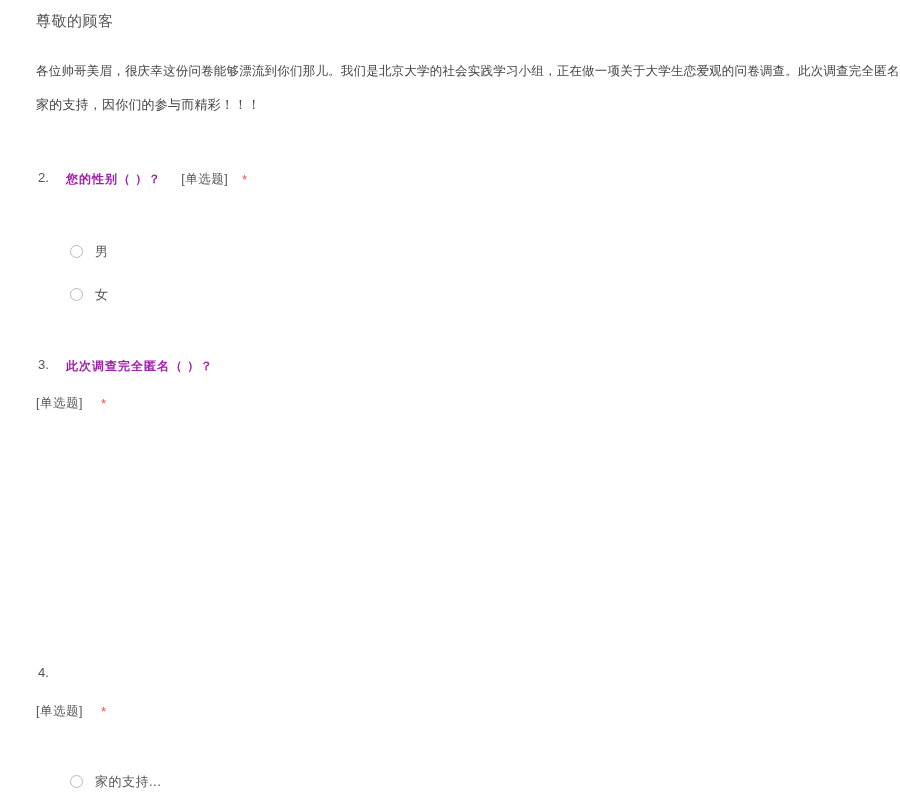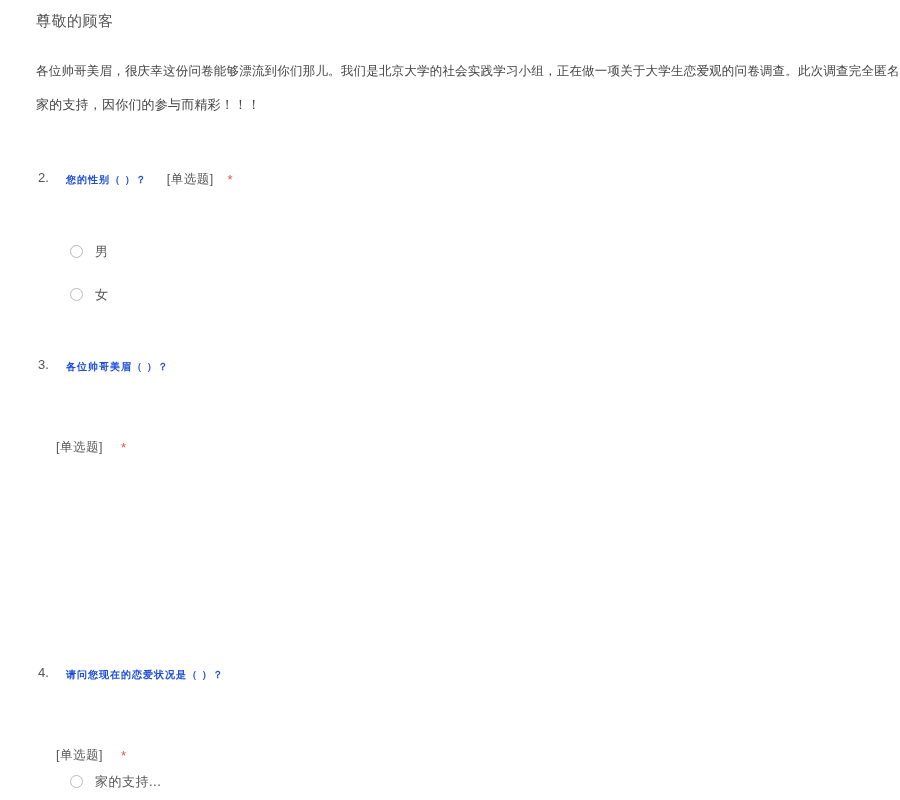--- a/index.html
+++ b/index.html
@@ -64,47 +64,46 @@
     position: absolute;
     left: 38px;
     top: 0;
     font-size: 13px;
     color: #555555;
     font-weight: normal;
   }
   .q-text {
     display: inline-block;
     margin-left: 26px;
-    font-size: 10px;
+    font-size: 12px;
     font-weight: bold;
-    color: #1d4ed8;
+    color: #a21caf;
     letter-spacing: 1px;
   }
   .q-type {
     display: inline-block;
     margin-left: 16px;
     font-size: 12.5px;
     font-weight: normal;
     color: #555555;
     letter-spacing: 0.5px;
   }
   .q-req {
     display: inline-block;
     margin-left: 10px;
     color: #e8534f;
     font-size: 13px;
     vertical-align: -1px;
   }
   .q-type-line {
     position: absolute;
-    left: 56px;
+    left: 36px;
     font-size: 12.5px;
     color: #555555;
     letter-spacing: 0.5px;
-    margin-top: 44px;
   }
   .q-type-line .q-req {
     margin-left: 14px;
   }
   .options {
     position: absolute;
     left: 70px;
   }
   .option {
     display: flex;
@@ -152,32 +151,31 @@
       <div class="option">
         <span class="radio"></span>
         <span class="opt-label">女</span>
       </div>
     </div>
   </div>
 
   <div class="question" style="top:357px;">
     <div class="q-head">
       <span class="q-num">3.</span>
-      <span class="q-text">各位帅哥美眉（  ）？</span>
+      <span class="q-text">此次调查完全匿名（  ）？</span>
     </div>
     <div class="q-type-line" style="top:38px;">
       <span>[单选题]</span>
       <span class="q-req">*</span>
     </div>
   </div>
 
   <div class="question" style="top:665px;">
     <div class="q-head">
       <span class="q-num">4.</span>
-      <span class="q-text">请问您现在的恋爱状况是（  ）？</span>
     </div>
     <div class="q-type-line" style="top:38px;">
       <span>[单选题]</span>
       <span class="q-req">*</span>
     </div>
     <div class="options" style="top:95px; left:70px; position:absolute;">
       <div class="option">
         <span class="radio"></span>
         <span class="opt-label">家的支持...</span>
       </div>

